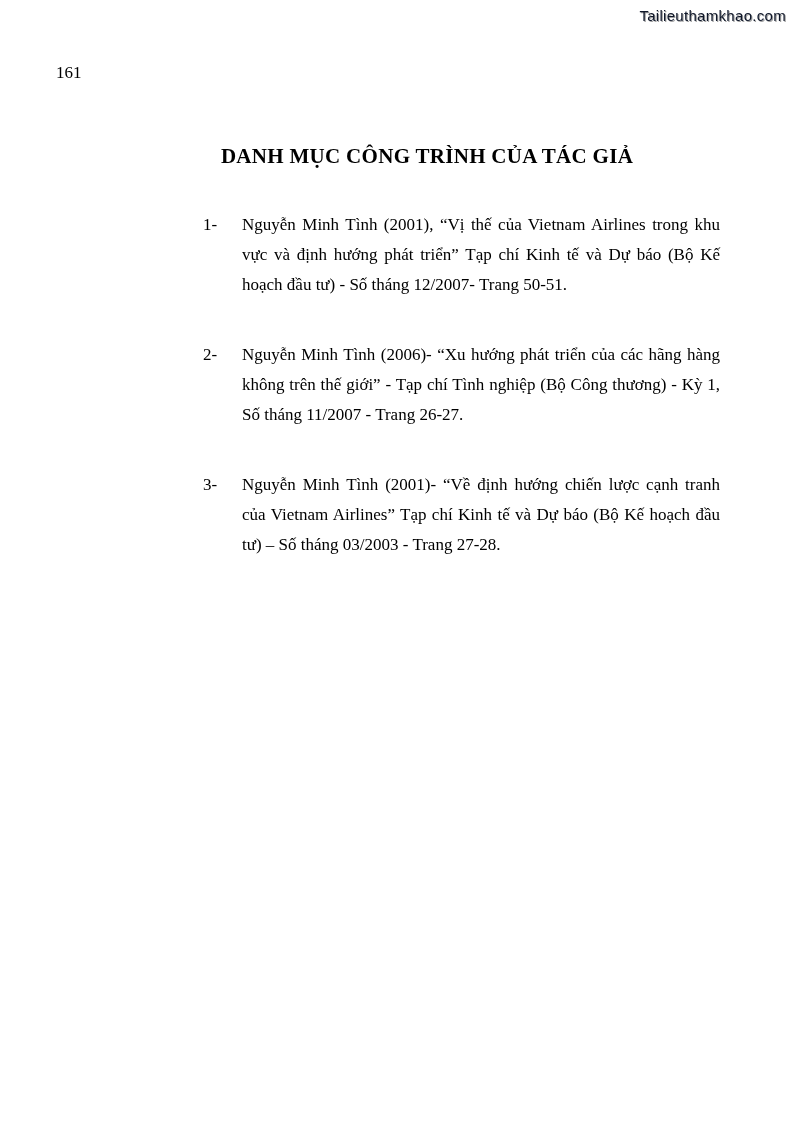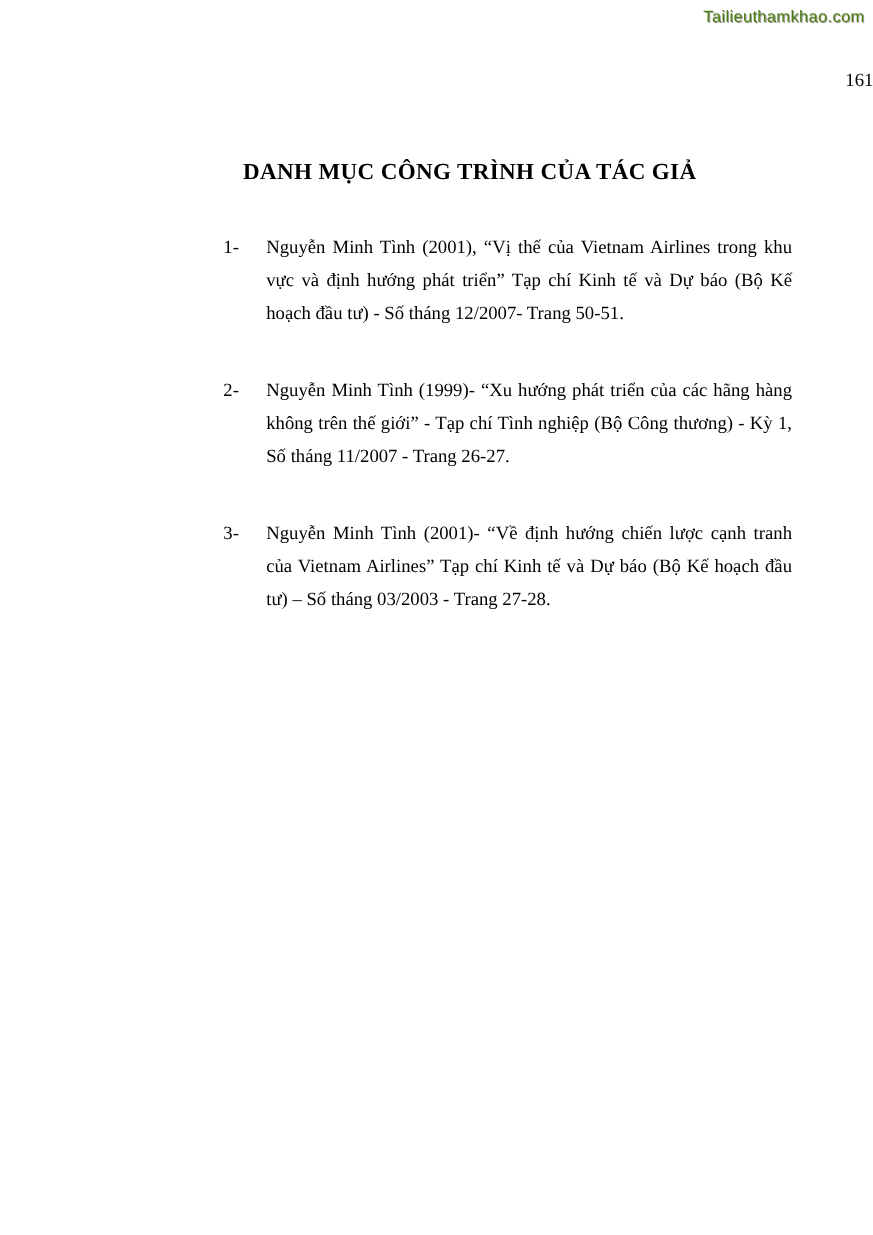--- a/index.html
+++ b/index.html
@@ -11,30 +11,30 @@
     font-family: "Liberation Serif", serif;
     color: #000000;
     overflow: hidden;
   }
   .watermark {
     position: absolute;
     top: 7px;
     right: 8px;
     font-family: "Liberation Sans", sans-serif;
     font-size: 15px;
-    color: #4d7c0f;
+    color: #0f172a;
     text-shadow: 1px 1px 0 #a0a0a0, -1px -1px 0 #ffffff;
     letter-spacing: 0.3px;
   }
   .page-number {
     position: absolute;
     top: 63px;
     left: 56px;
     right: 0;
-    text-align: right;
+    text-align: left;
     font-size: 17px;
   }
   .doc-title {
     position: absolute;
     top: 130px;
     left: 60px;
     right: 0;
     text-align: center;
     font-size: 21px;
     font-weight: bold;
@@ -70,20 +70,20 @@
 
 <h1 class="doc-title">DANH MỤC CÔNG TRÌNH CỦA TÁC GIẢ</h1>
 
 <div class="publication-list">
 
   <div class="publication">
     <span class="pub-number">1-</span><span>Nguyễn Minh Tình  (2001), “Vị thế của  Vietnam Airlines trong khu vực và định hướng phát triển”  </span><span class="journal">Tạp chí Kinh tế và Dự báo</span><span> (Bộ Kế hoạch đầu tư) - Số tháng 12/2007- Trang 50-51.</span>
   </div>
 
   <div class="publication">
-    <span class="pub-number">2-</span><span>Nguyễn Minh Tình (1999)- “Xu hướng phát triển của các hãng hàng không trên thế giới” - </span><span class="journal">Tạp chí Tình nghiệp</span><span> (Bộ Công thương) - Kỳ 1, Số tháng 11/2007 - Trang 26-27.</span>
+    <span class="pub-number">2-</span><span>Nguyễn Minh Tình (2006)- “Xu hướng phát triển của các hãng hàng không trên thế giới” - </span><span class="journal">Tạp chí Tình nghiệp</span><span> (Bộ Công thương) - Kỳ 1, Số tháng 11/2007 - Trang 26-27.</span>
   </div>
 
   <div class="publication">
     <span class="pub-number">3-</span><span>Nguyễn Minh Tình (2001)- “Về định hướng chiến lược cạnh tranh của Vietnam Airlines”  </span><span class="journal">Tạp chí Kinh tế và Dự báo</span><span> (Bộ Kế hoạch đầu tư) – Số tháng 03/2003 - Trang  27-28.</span>
   </div>
 
 </div>
 
 </body></html>

